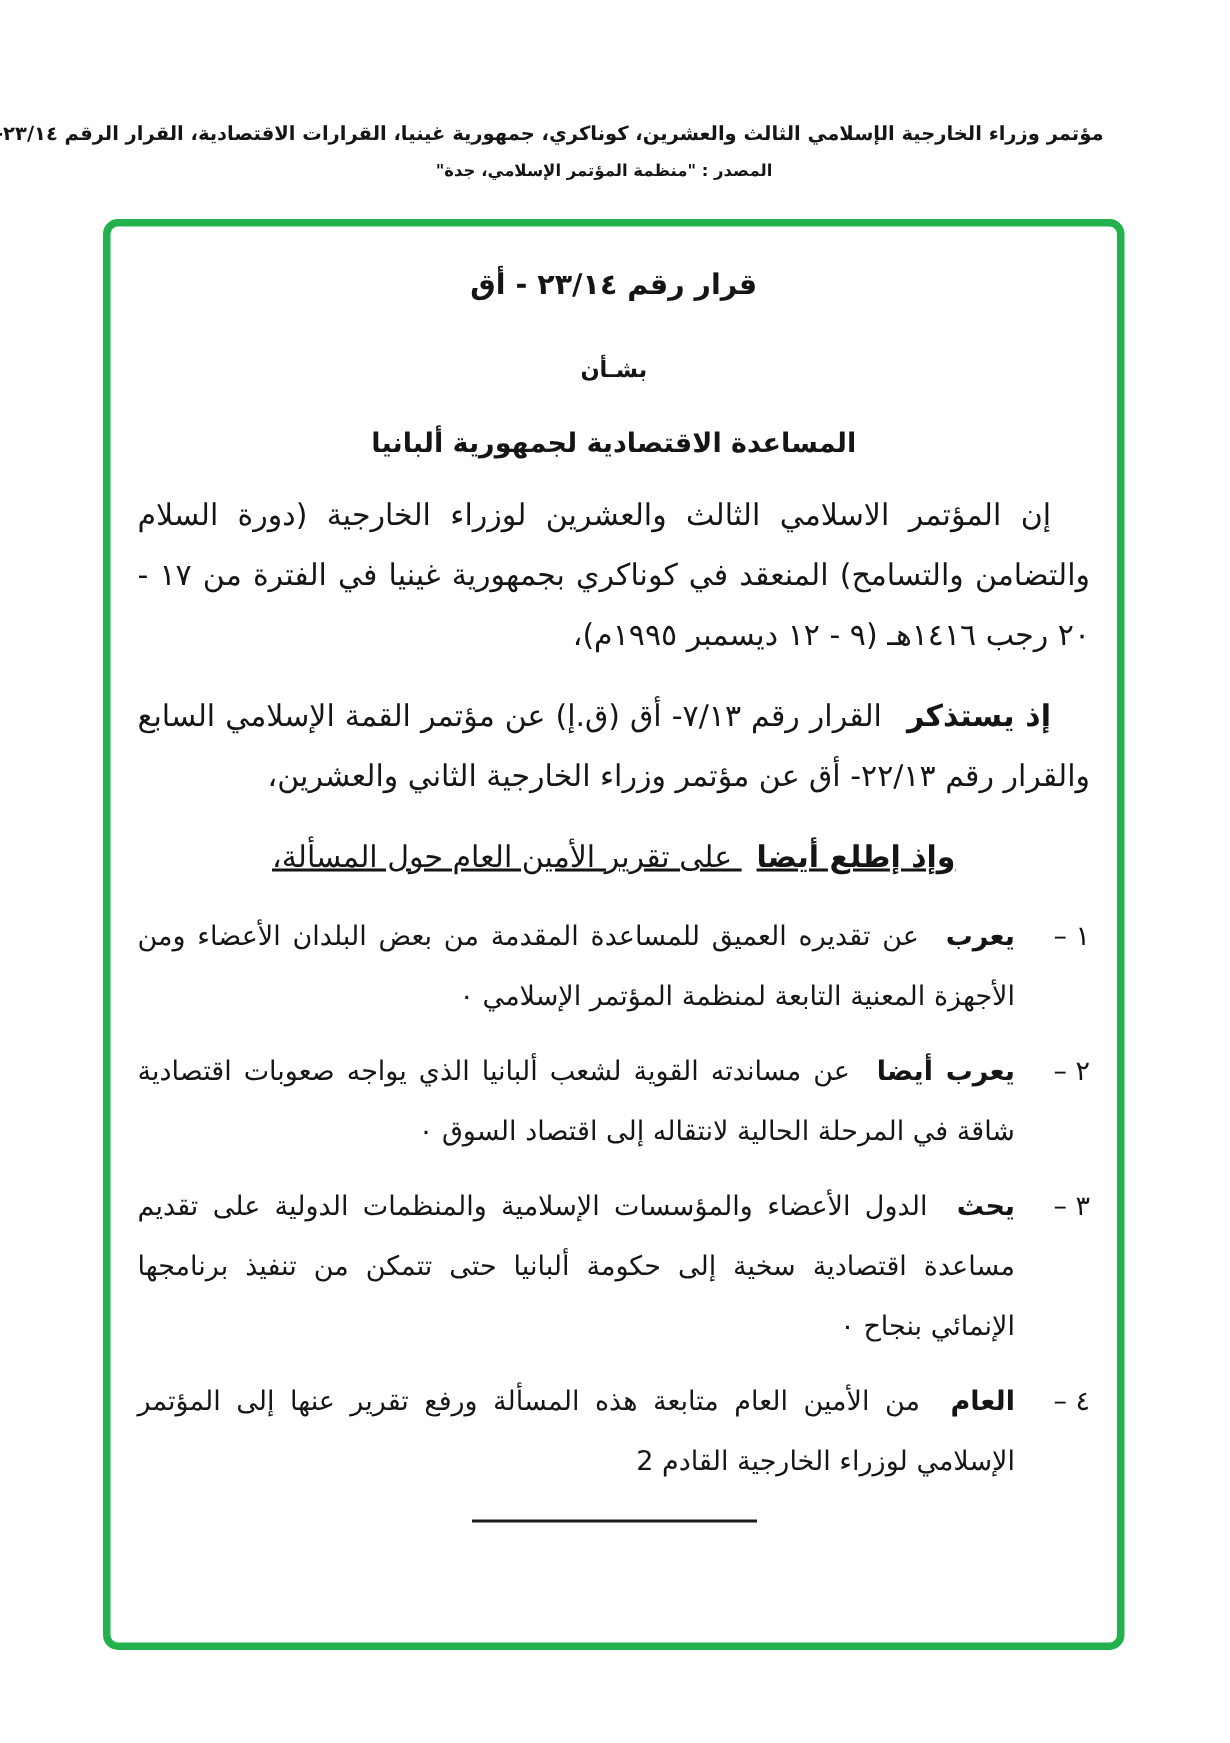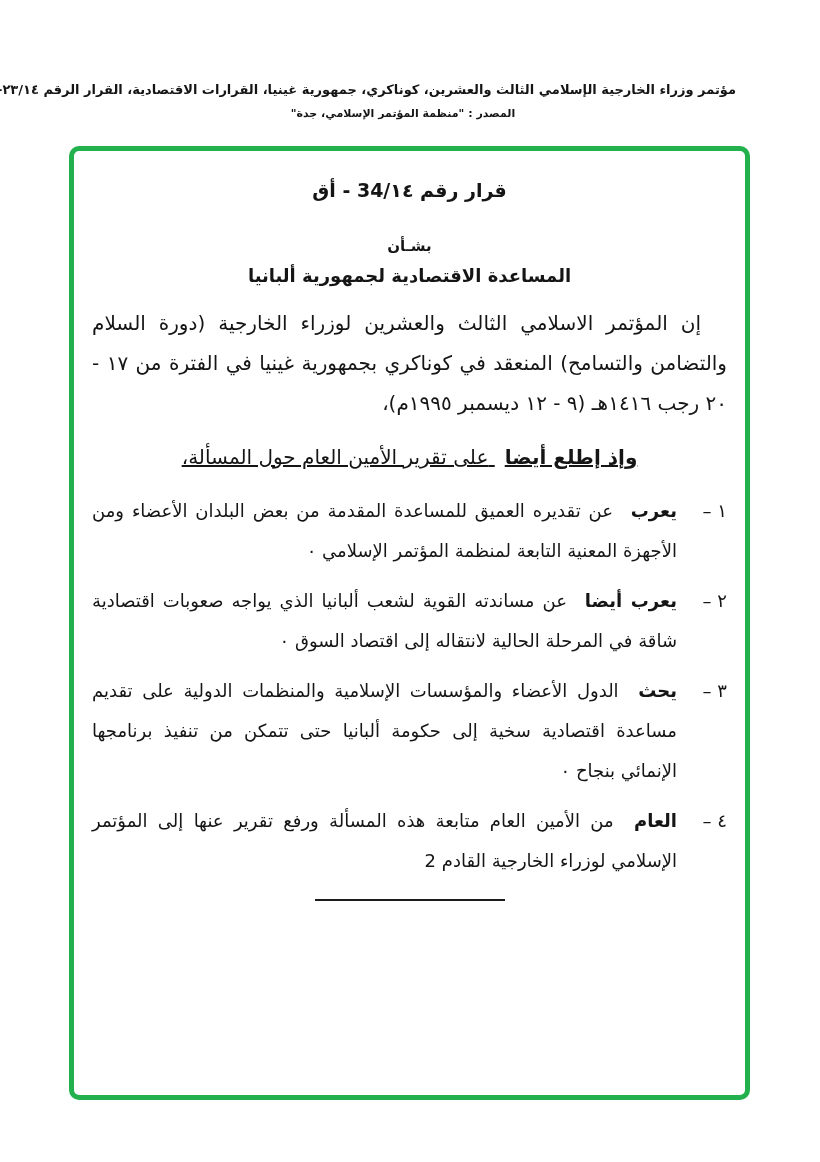--- a/index.html
+++ b/index.html
@@ -26,21 +26,21 @@
     width:681px; height:954px;
     box-sizing:border-box;
     border:5px solid #22b14c;
     border-radius:10px;
     padding:24px 18px 0 18px;
     background:#ffffff;
   }
   .title-line { text-align:center; font-weight:bold; }
   .t1 { font-size:19px; line-height:30px; }
   .t2 { font-size:15px; line-height:26px; margin-top:28px; }
-  .t3 { font-size:18px; line-height:26px; margin-top:4px; }
+  .t3 { font-size:18px; line-height:26px; margin-top:24px; }
   .para {
     margin:14px 0 0 0;
     font-size:20px; line-height:40px;
     text-align:justify;
     text-indent:26px;
   }
   .para.centered { text-align:center; text-indent:0;text-decoration:underline; }
   .lead { font-weight:bold; margin-left:10px; }
   .lead:empty { margin-left:0; }
   .item {
@@ -61,26 +61,27 @@
 
 <div class="page">
 
   <div class="doc-header">
     <div class="line1">مؤتمر وزراء الخارجية الإسلامي الثالث والعشرين، كوناكري، جمهورية غينيا، القرارات الاقتصادية، القرار الرقم ٢٣/١٤-أق</div>
     <div class="line2">المصدر :  "منظمة المؤتمر الإسلامي، جدة"</div>
   </div>
 
   <div class="frame">
 
-    <div class="title-line t1">قرار رقم 34/١٤ - أق</div>
+    <div class="title-line t1">قرار رقم ٢٣/١٤ - أق</div>
     <div class="title-line t2">بشـأن</div>
     <div class="title-line t3">المساعدة الاقتصادية لجمهورية ألبانيا</div>
 
     <p class="para"><span class="lead"></span><span>إن المؤتمر الاسلامي الثالث والعشرين لوزراء الخارجية (دورة السلام والتضامن والتسامح) المنعقد في كوناكري بجمهورية غينيا في الفترة من ١٧ - ٢٠ رجب ١٤١٦هـ (٩ - ١٢ ديسمبر ١٩٩٥م)،</span></p>
 
+    <p class="para"><span class="lead">إذ يستذكر</span> <span>القرار رقم ٧/١٣- أق (ق.إ) عن مؤتمر القمة الإسلامي السابع والقرار رقم ٢٢/١٣- أق عن مؤتمر وزراء الخارجية الثاني والعشرين،</span></p>
 
 
     <p class="para centered"><span class="lead">وإذ إطلع أيضا</span> <span>على تقرير الأمين العام حول المسألة،</span></p>
 
     <div class="item first">
       <div class="num">١ –</div>
       <div class="itext"><span class="lead">يعرب</span> <span>عن تقديره العميق للمساعدة المقدمة من بعض البلدان الأعضاء ومن الأجهزة المعنية التابعة لمنظمة المؤتمر الإسلامي ٠</span></div>
     </div>
 
     <div class="item">

